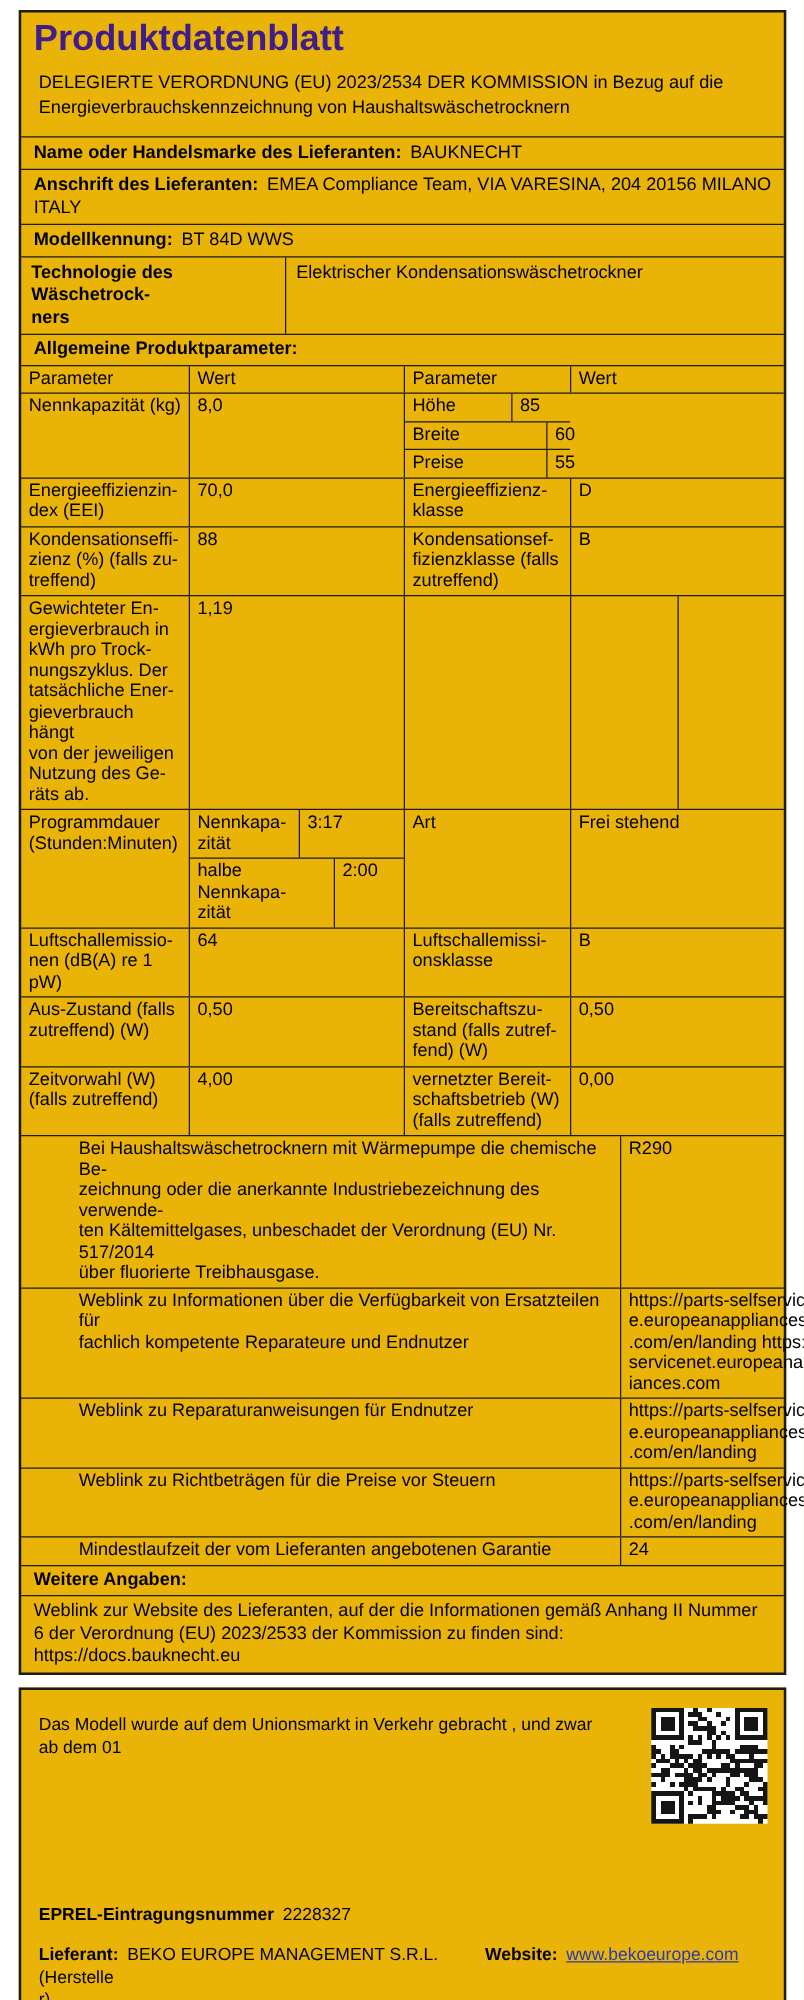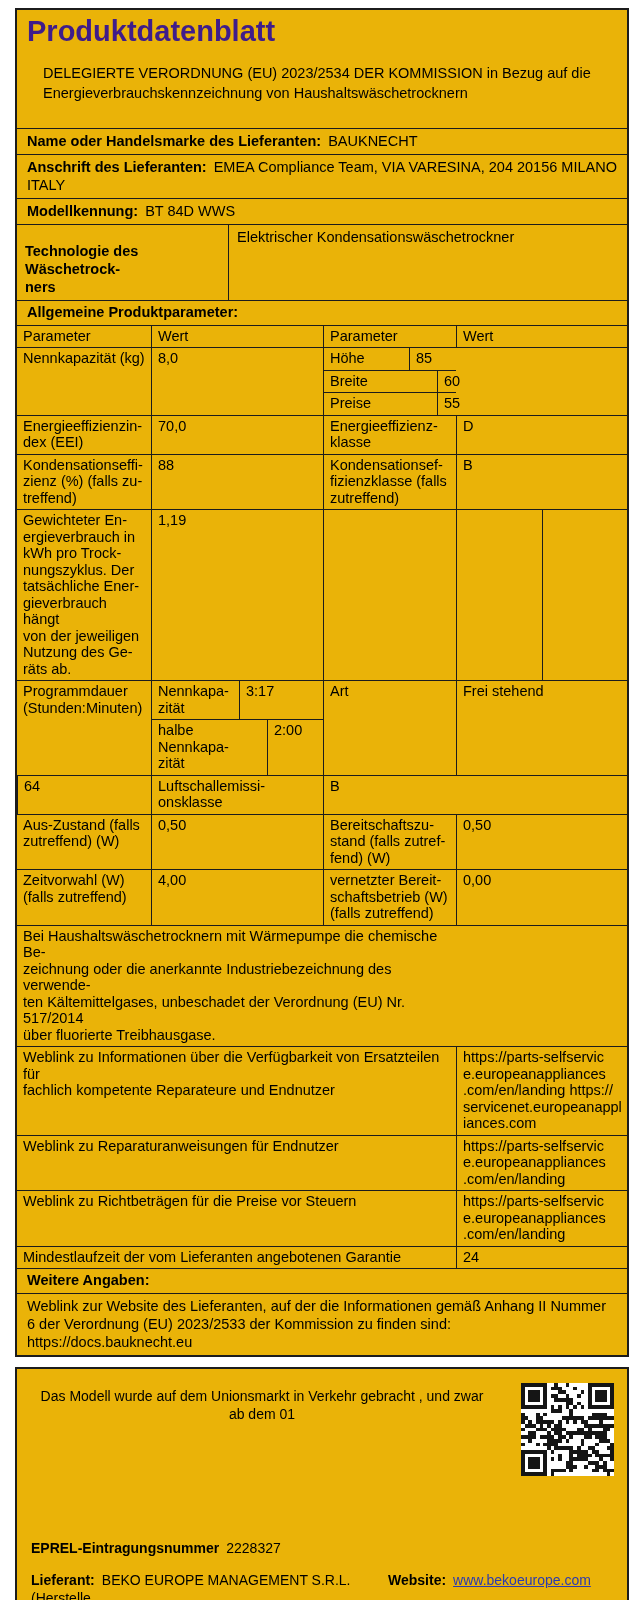--- a/index.html
+++ b/index.html
@@ -10,49 +10,49 @@
   *{box-sizing:border-box;}
   html,body{margin:0;padding:0;background:#fff;}
   body{
     width:643px;height:1600px;overflow:hidden;
     font-family:"Liberation Sans","DejaVu Sans",sans-serif;
     color:#000;font-size:14.5px;line-height:16.5px;
   }
   .page{padding:8px 14px 0 15px;}
   .box{border:2px solid var(--border);background:#eab308;}
   .pre{white-space:pre-line;}
-  .b{font-weight:bold;margin-top:14px;}
+  .b{font-weight:bold;}
 
   
   .title-block{padding:5px 10px 9px;}
   h1{margin:0 0 9px;font-size:29px;line-height:32px;color:var(--title-color);font-weight:bold;}
-  .subtitle{margin:16px;font-size:14.5px;line-height:20px;}
+  .subtitle{margin:4px;font-size:14.5px;line-height:20px;}
 
   .row{border-top:1px solid var(--border);}
   .inline-row{padding:3px 10px 4px;line-height:18px;}
   .lbl{font-weight:bold;margin-right:7px;}
 
   .tech-row{display:grid;grid-template-columns:211px 1fr;}
   .tech-row .cell{padding:3px 8px 4px;line-height:18px;}
   .section-row{padding:3px 10px 4px;font-weight:bold;}
 
   .grid4{display:grid;grid-template-columns:134px 172px 133px 1fr;}
-  .grid2{display:grid;grid-template-columns:439px 1fr;}
+  .grid2{display:grid;grid-template-columns:439px 1fr;padding-left:40px;}
   .cell{padding:2px 6px 3px;}
   .vcell{border-left:1px solid var(--border);}
   .subcol{display:flex;flex-direction:column;padding:0;}
   .subrow{display:grid;flex:1;}
   .subrow + .subrow{border-top:1px solid var(--border);gap:28px;}
   .dims{grid-template-columns:85px 1fr;}
   .durs{grid-template-columns:87px 1fr;}
   .esplit{display:grid;grid-template-columns:85px 1fr;padding:0;}
 
   
   .bottom-box{position:relative;margin-top:10px;padding:12px 14px 12px;font-size:14px;line-height:18px;}
-  .market-text{margin:6px 0 0;padding-right:120px;text-align:center;}
+  .market-text{margin:6px 0 0;padding-right:120px;}
   .qr{position:absolute;top:14px;right:13px;width:93px;height:93px;}
   .pair{display:grid;grid-template-columns:357px 1fr;margin-top:14px;}
   .pair-cell{padding-right:10px;}
   a.link, .link{color:var(--link-color);text-decoration:underline;cursor:pointer;}
   .full{margin-top:14px;}
   .eprel-row{margin-top:116px;}
 </style>
 </head>
 <body>
 
@@ -163,20 +163,23 @@
 Nennkapa-
 zität</div>
           <div class="cell vcell">2:00</div>
         </div>
       </div>
       <div class="cell vcell">Art</div>
       <div class="cell vcell">Frei stehend</div>
     </div>
 
     <div class="row grid4">
+      <div class="cell pre">Luftschallemissio-
+nen (dB(A) re 1
+pW)</div>
       <div class="cell vcell">64</div>
       <div class="cell vcell pre">Luftschallemissi-
 onsklasse</div>
       <div class="cell vcell">B</div>
     </div>
 
     <div class="row grid4">
       <div class="cell pre">Aus-Zustand (falls
 zutreffend) (W)</div>
       <div class="cell vcell">0,50</div>
@@ -194,20 +197,21 @@
 schaftsbetrieb (W)
 (falls zutreffend)</div>
       <div class="cell vcell">0,00</div>
     </div>
 
     <div class="row grid2">
       <div class="cell pre">Bei Haushaltswäschetrocknern mit Wärmepumpe die chemische Be-
 zeichnung oder die anerkannte Industriebezeichnung des verwende-
 ten Kältemittelgases, unbeschadet der Verordnung (EU) Nr. 517/2014
 über fluorierte Treibhausgase.</div>
+      <div class="cell vcell">R290</div>
     </div>
 
     <div class="row grid2">
       <div class="cell pre">Weblink zu Informationen über die Verfügbarkeit von Ersatzteilen für
 fachlich kompetente Reparateure und Endnutzer</div>
       <div class="cell vcell pre">https://parts-selfservic
 e.europeanappliances
 .com/en/landing https://
 servicenet.europeanappl
 iances.com</div>

